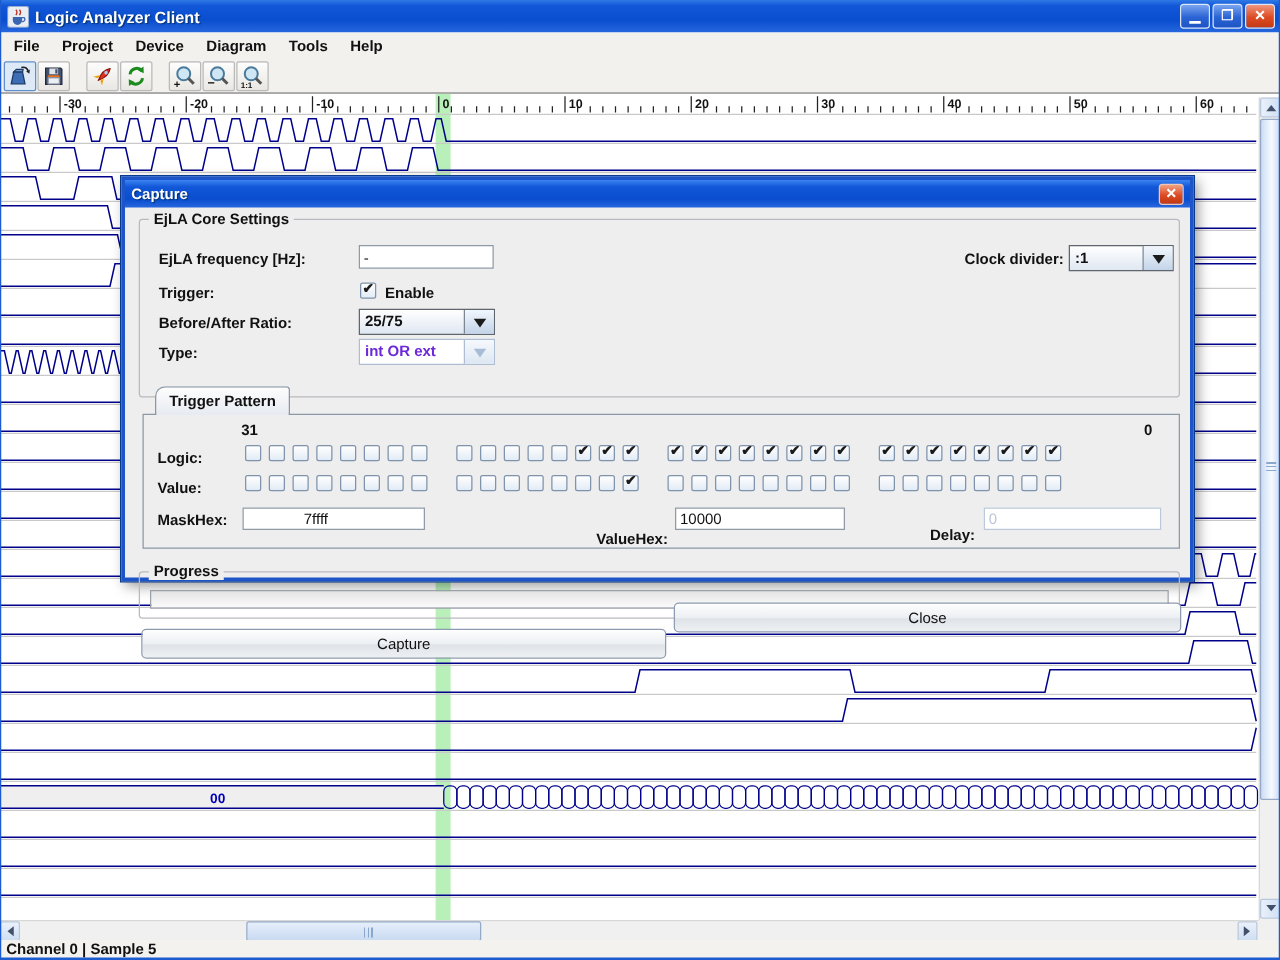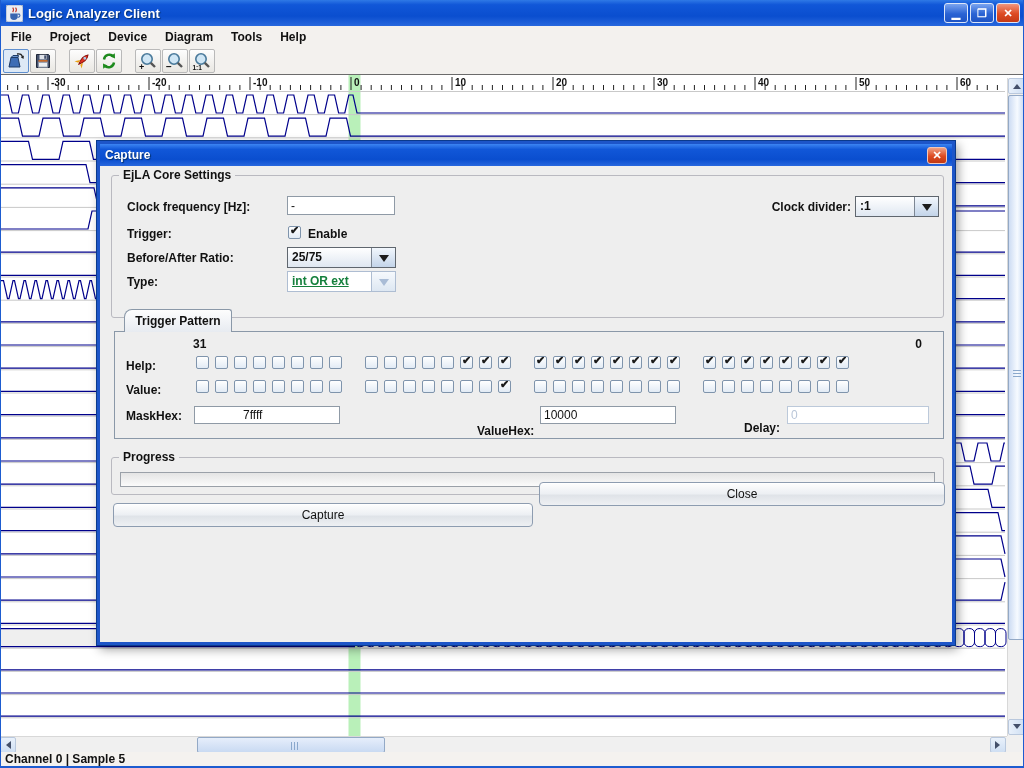--- a/index.html
+++ b/index.html
@@ -47,21 +47,21 @@
   .tri-up{width:0;height:0;border:4px solid transparent;border-bottom:5px solid #44506a;margin-top:-3px;}
   .tri-down{width:0;height:0;border:4px solid transparent;border-top:5px solid #44506a;margin-bottom:-3px;}
   .tri-left{width:0;height:0;border:4px solid transparent;border-right:5px solid #44506a;margin-left:-3px;}
   .tri-right{width:0;height:0;border:4px solid transparent;border-left:5px solid #44506a;margin-right:-3px;}
   .corner{position:absolute;left:1007px;top:736px;width:17px;height:16px;background:#f0f0f0;}
   
   .statusbar{position:absolute;left:0;top:752px;width:1024px;height:16px;background:#f4f2ef;
     border-bottom:2px solid #1d5cd0;font-size:12px;font-weight:bold;color:#111;padding:0 5px;line-height:14px;}
   .edge{position:absolute;top:0;width:1px;height:768px;background:#1d5cd0;z-index:50;}
   
-  .dialog{position:absolute;left:97px;top:141px;width:858px;height:504px;background:#eeeeee;
+  .dialog{position:absolute;left:97px;top:141px;width:858px;height:324px;background:#eeeeee;
     border:3px solid #1d55c8;box-shadow:0 0 0 1px #0a3a8c,3px 4px 10px rgba(0,0,0,.4);z-index:20;}
   .dlg-title{position:absolute;left:0;top:0;right:0;height:22px;
     background:linear-gradient(180deg,#3c85f2 0%,#1157d8 25%,#0a4ecf 70%,#2767de 100%);
     display:flex;align-items:center;padding:0 5px;}
   .dlg-title .txt{color:#fff;font-weight:bold;font-size:12px;flex:1;text-shadow:1px 1px 1px #04306e;}
   .dlg-close{width:20px;height:17px;border-radius:3px;border:1px solid #f3c7b8;
     background:linear-gradient(180deg,#f0a184,#dd4a22 55%,#c03812);color:#fff;font-weight:bold;font-size:11px;
     display:flex;align-items:center;justify-content:center;line-height:1;}
   .lbl{position:absolute;font-size:12px;font-weight:bold;color:#111;white-space:nowrap;}
   .group{position:absolute;border:1px solid #b9b9c0;border-radius:3px;}
@@ -69,21 +69,21 @@
     font-size:12px;font-weight:bold;color:#111;}
   .tf{position:absolute;border:1px solid #8f9aa6;background:#fff;font-family:"Liberation Sans",sans-serif;
     font-size:12px;color:#111;padding:0 3px;}
   .tf.dis{border-color:#bcc9da;color:#b9c6d8;}
   .combo{position:absolute;display:flex;border:1px solid #5f666e;height:21px;background:linear-gradient(180deg,#fff,#dfe7f1);}
   .combo .ctxt{flex:1;font-size:12px;font-weight:bold;color:#111;padding:2px 4px;overflow:hidden;}
   .combo .cbtn{width:24px;border-left:1px solid #7d8794;background:linear-gradient(180deg,#f2f7fd,#c3d4e9);
     display:flex;align-items:center;justify-content:center;}
   .combo .cbtn::after{content:"";width:0;height:0;border:5px solid transparent;border-top:7px solid #1c1c1c;margin-top:6px;}
   .combo.dis{border-color:#aebdd2;background:#fff;}
-  .combo.dis .ctxt{color:#15803d;text-decoration:underline;}
+  .combo.dis .ctxt{color:#6d28d9;}
   .combo.dis .cbtn{border-left-color:#aebdd2;background:linear-gradient(180deg,#f6f9fd,#dde7f2);}
   .combo.dis .cbtn::after{border-top-color:#a9bcd6;}
   .cb{width:13px;height:13px;border:1px solid #7f94ac;border-radius:2px;display:inline-block;position:relative;
     background:linear-gradient(180deg,#ffffff,#e2ebf5);flex:none;}
   .cb.checked::after{content:"\2714";position:absolute;left:1px;top:-3px;font-size:11px;font-weight:bold;color:#1a1a1a;}
   .bits{position:absolute;display:flex;align-items:center;}
   .bits .cb{margin-right:6px;}
   .bit-gap{width:17px;flex:none;}
   .tab{position:absolute;border:1px solid #8a98a8;border-bottom:none;border-radius:8px 3px 0 0;
     background:linear-gradient(180deg,#fdfdfd,#e7ebf1);font-size:12px;font-weight:bold;color:#111;
@@ -518,21 +518,21 @@
 
   <div class="dialog">
     <div class="dlg-title">
       <span class="txt">Capture</span>
       <div class="dlg-close">✕</div>
     </div>
 
     <div class="group" style="left:11px;top:31px;width:833px;height:143px;">
       <span class="glabel">EjLA Core Settings</span>
     </div>
-    <div class="lbl" style="left:27px;top:56px;">Clock frequency [Hz]:</div>
+    <div class="lbl" style="left:27px;top:56px;">EjLA frequency [Hz]:</div>
     <input class="tf" style="left: 187px; top: 52px; width: 108px; height: 19px;" value="-">
     <div class="lbl" style="left:659px;top:56px;width:92px;text-align:right;">Clock divider:</div>
     <div class="combo" style="left:755px;top:52px;width:84px;">
       <span class="ctxt">:1</span>
       <span class="cbtn"></span>
     </div>
 
     <div class="lbl" style="left:27px;top:83px;">Trigger:</div>
     <span class="cb checked" id="trigger-enable-cb" style="position:absolute;left:188px;top:82px;"></span>
     <div class="lbl" style="left:208px;top:83px;">Enable</div>
@@ -548,21 +548,21 @@
       <span class="ctxt">int OR ext</span>
       <span class="cbtn"></span>
     </div>
 
     <div class="tab" style="left:24px;top:165px;width:108px;height:23px;">
       <span>Trigger Pattern</span>
     </div>
     <div class="tabpanel" style="left:14px;top:187px;width:830px;height:108px;">
       <div class="lbl" style="left:78px;top:5px;">31</div>
       <div class="lbl" style="left:797px;top:5px;width:13px;text-align:center;">0</div>
-      <div class="lbl" style="left:11px;top:27px;">Help:</div>
+      <div class="lbl" style="left:11px;top:27px;">Logic:</div>
       <div class="bits" id="mask-bits" style="left:81px;top:24px;">
           <span class="cb"></span>
           <span class="cb"></span>
           <span class="cb"></span>
           <span class="cb"></span>
           <span class="cb"></span>
           <span class="cb"></span>
           <span class="cb"></span>
           <span class="cb"></span>
           <span class="bit-gap"></span>

